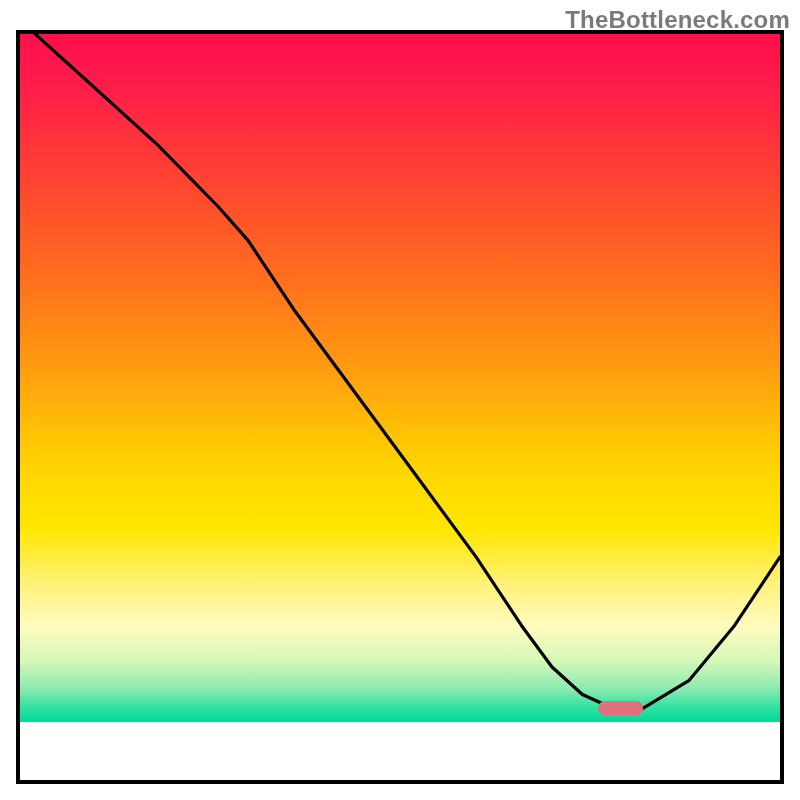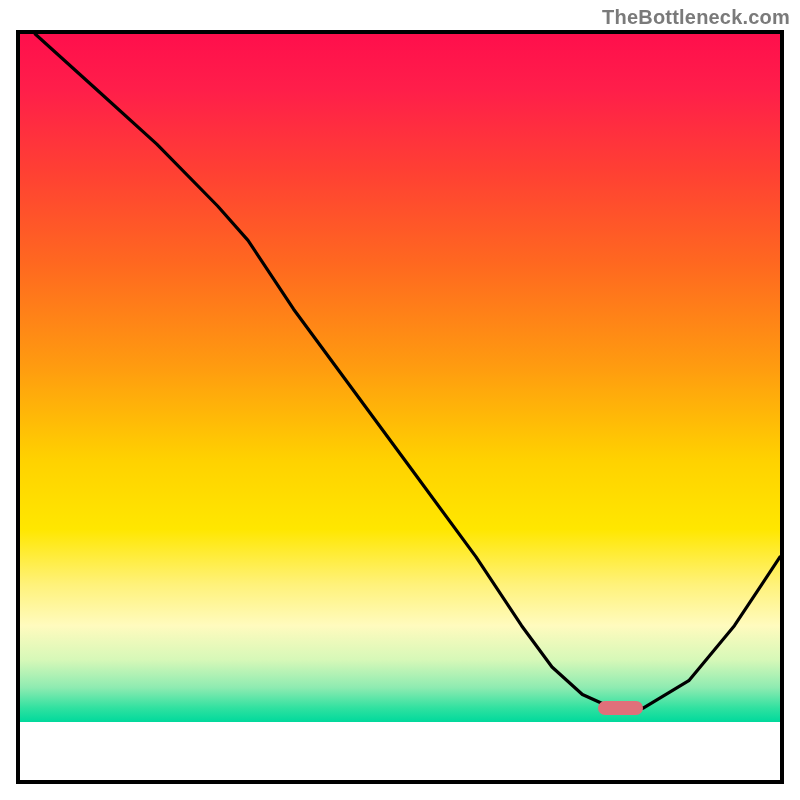--- a/index.html
+++ b/index.html
@@ -3,21 +3,21 @@
 <meta charset="utf-8">
 <style>
   * { margin: 0; padding: 0; box-sizing: border-box; }
   html, body { width: 800px; height: 800px; overflow: hidden; background: #fff; }
   .root { position: relative; width: 800px; height: 800px; }
   .watermark {
     position: absolute;
     top: 6px;
     right: 10px;
     font-family: Arial, sans-serif;
-    font-size: 20px;
+    font-size: 24px;
     font-weight: bold;
     color: #7a7a7a;
     letter-spacing: 0.2px;
     z-index: 10;
   }
   .frame {
     position: absolute;
     left: 16px;
     top: 30px;
     width: 768px;

